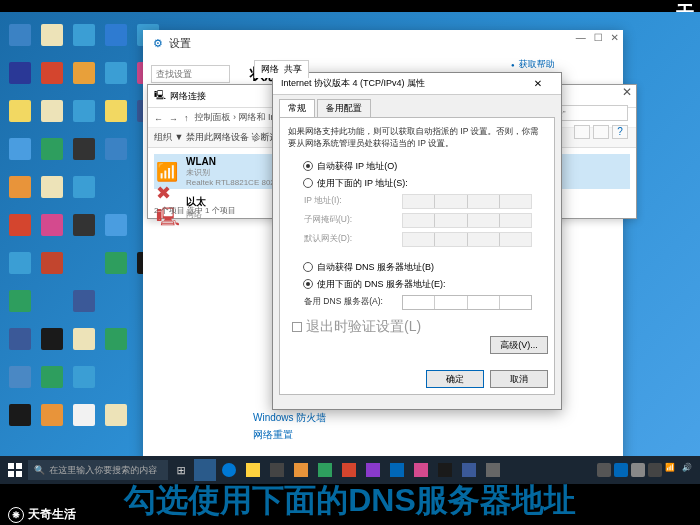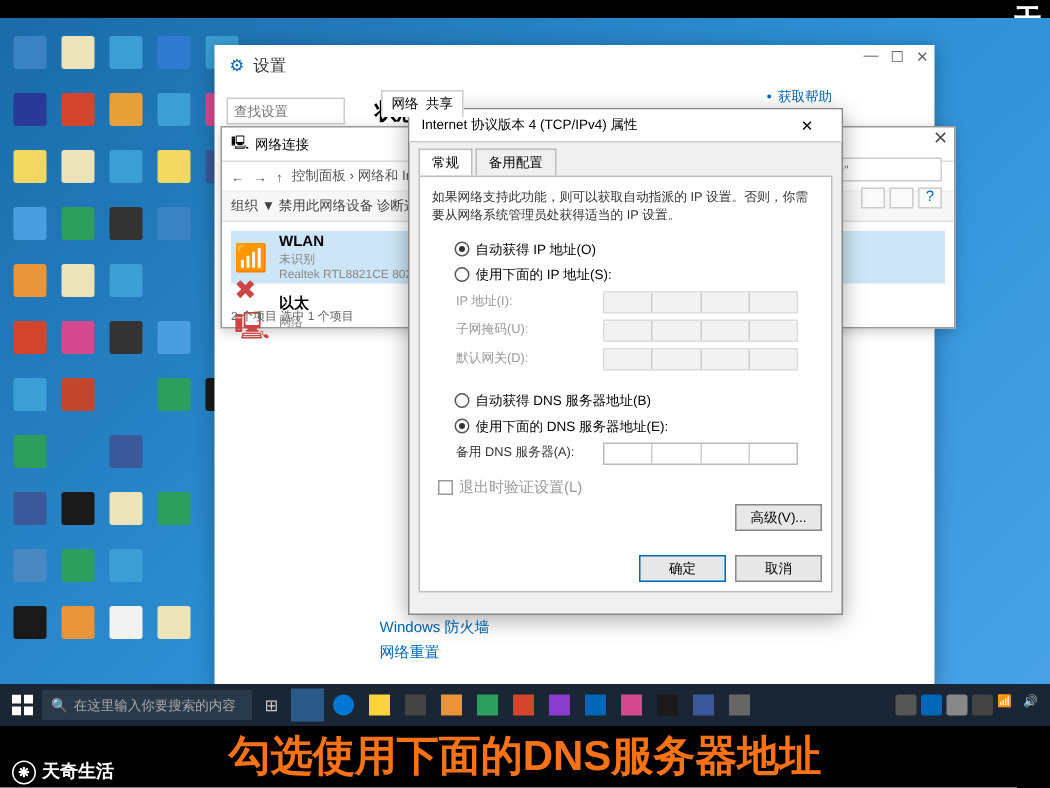--- a/index.html
+++ b/index.html
@@ -49,31 +49,31 @@
     .pd-label { font-size: 8.5px; color: #999; width: 90px; }
     .pd-label.on { color: #333; }
     .ip-box { display: flex; border: 1px solid #bbb; width: 130px; height: 15px; background:#fff;}
     .ip-box.dis { background: #f2f2f2; border-color:#ddd;}
     .ip-seg { flex: 1; border-right: 1px solid #ccc; }
     .ip-seg:last-child { border-right: none; }
     .pd-btns { position:absolute; bottom:6px; right:6px; display: flex; justify-content: flex-end; gap: 6px;}
     .pd-btns2{position:absolute; bottom:40px; right:6px;text-decoration:underline;}
     .pd-btn { width: 58px; height: 18px; border: 1px solid #888; background: #e8e8e8; font-size: 9px; display:inline-flex; align-items:center; justify-content:center;}
     .pd-btn.primary { border: 1px solid #0067b8; }
-    .pd-check{display:flex; align-items:center; gap:4px; font-size:10px; color:#999; margin:8px 0 0 4px;}
+    .pd-check{display:flex; align-items:center; gap:4px; font-size:14px; color:#999; margin:8px 0 0 4px;}
     .checkbox{width:10px; height:10px; border:1px solid #999;}
     .taskbar { position: absolute; bottom: 0; left: 0; width: 100%; height: 28px; background: #1a2633; display: flex; align-items: center; padding: 0 4px; gap: 2px; }
     .tb-start { width: 22px; height: 22px; display:flex; align-items:center; justify-content:center;}
     .tb-search { width: 140px; height: 20px; background: #2a3a4a; color: #aaa; font-size: 9px; display: flex; align-items: center; padding: 0 6px; gap:4px;}
     .tb-icon { width: 22px; height: 22px; display:flex; align-items:center; justify-content:center; color:#ccc; font-size:11px;}
     .tb-tray { margin-left: auto; display: flex; align-items: center; gap: 3px; color: #ccc; font-size: 8px; }
     .tray-ico{width:14px; height:14px;}
     .brand { position: absolute; bottom: 2px; left: 8px; color: #fff; font-size: 12px; font-weight: 600; display:flex; align-items:center; gap:4px; z-index:100;}
     .brand-ico{width:16px; height:16px; border:1.5px solid #fff; border-radius:50%; display:flex; align-items:center; justify-content:center; font-size:9px;}
-    .subtitle { position: absolute; bottom: 2px; left: 0; width: 100%; text-align: center; font-size: 28px; color: #f97316; font-weight: 600; text-shadow: 0 0 3px rgba(0,0,0,0.6); z-index:99;}
+    .subtitle { position: absolute; bottom: 2px; left: 0; width: 100%; text-align: center; font-size: 32px; color: #0369a1; font-weight: 600; text-shadow: 0 0 3px rgba(0,0,0,0.6); z-index:99;}
     .topbar{position:absolute; top:0; left:0; width:100%; height:12px; background:#000;}
     .topright{position:absolute; top:0; right:5px; color:#fff; font-size:20px; font-weight:bold;}
     .props-tabs{position:absolute; top:48px; left:254px; font-size:9px; background:#fff; padding:2px 6px; border:1px solid #ccc; border-bottom:none; z-index:2;}
     .cp-foot{position:absolute; bottom:2px; left:6px; font-size:8px; color:#666;}
     .corner{position:absolute; top:0; right:0; width:18px; height:18px; color:#555; font-size:12px; text-align:center;}
     .win-ctrls{position:absolute; top:2px; right:4px; display:flex; gap:8px; color:#666; font-size:10px;}
   </style>
 </head>
 <body>
 

